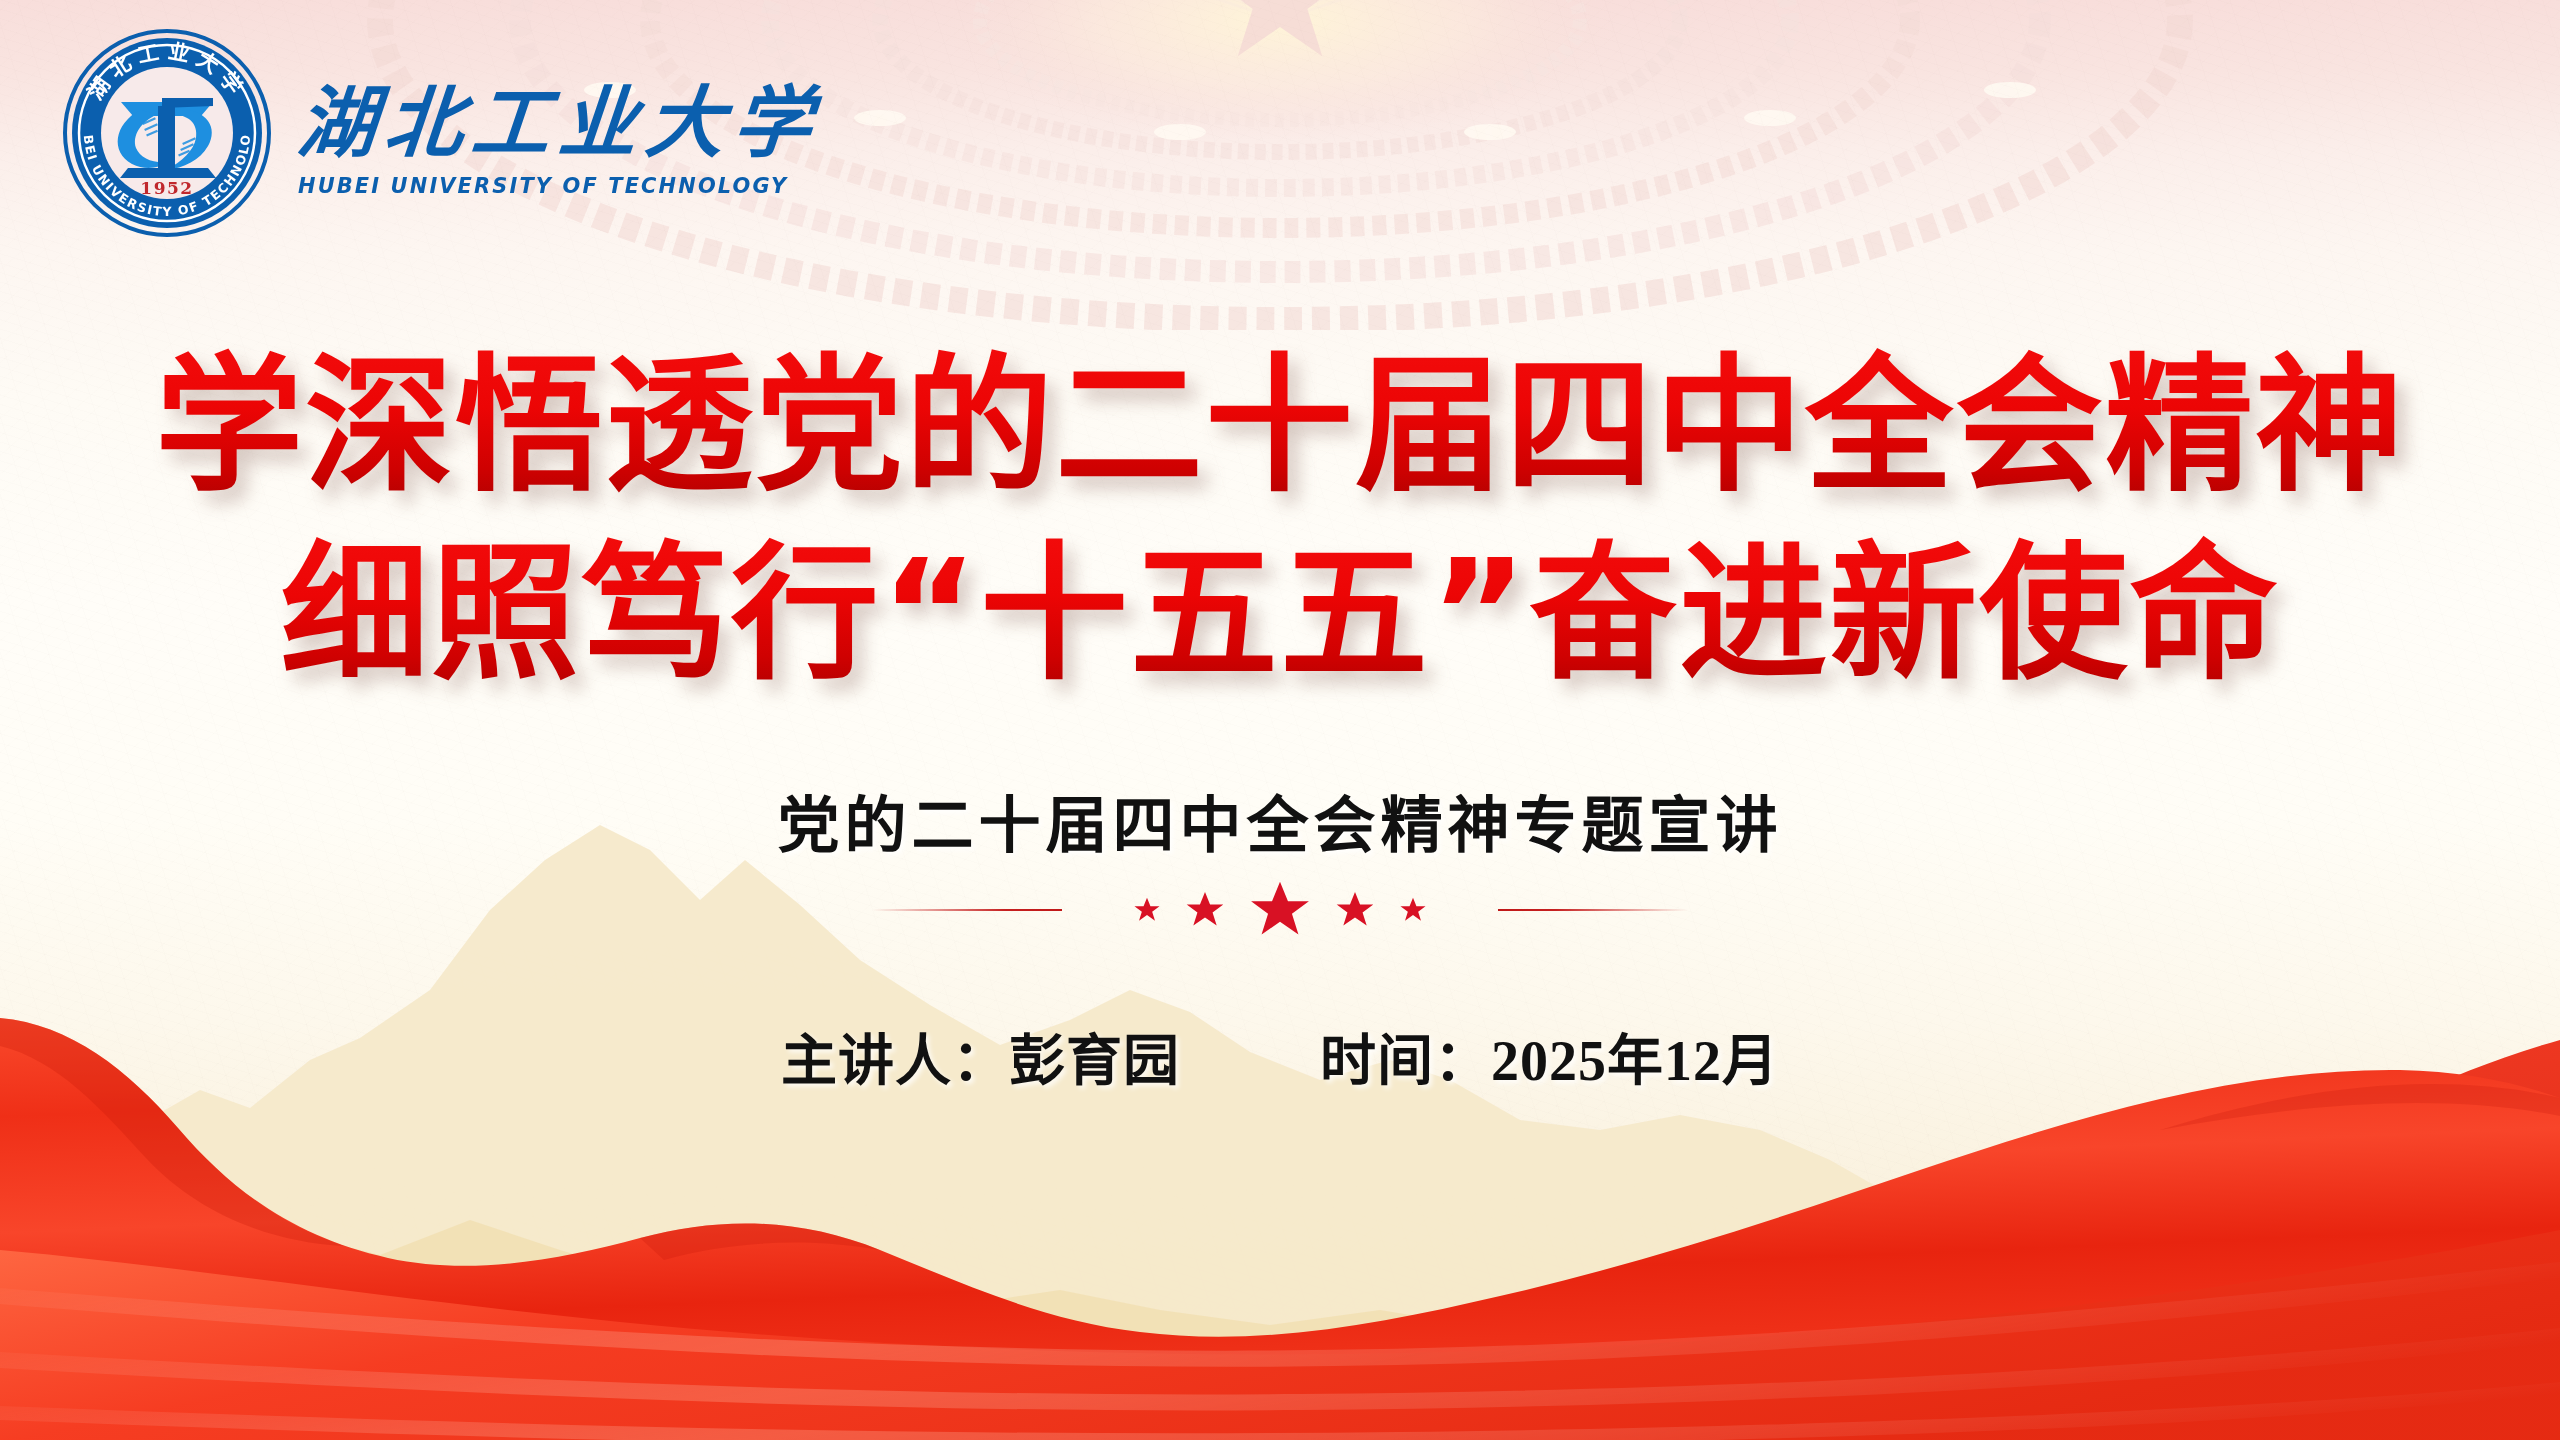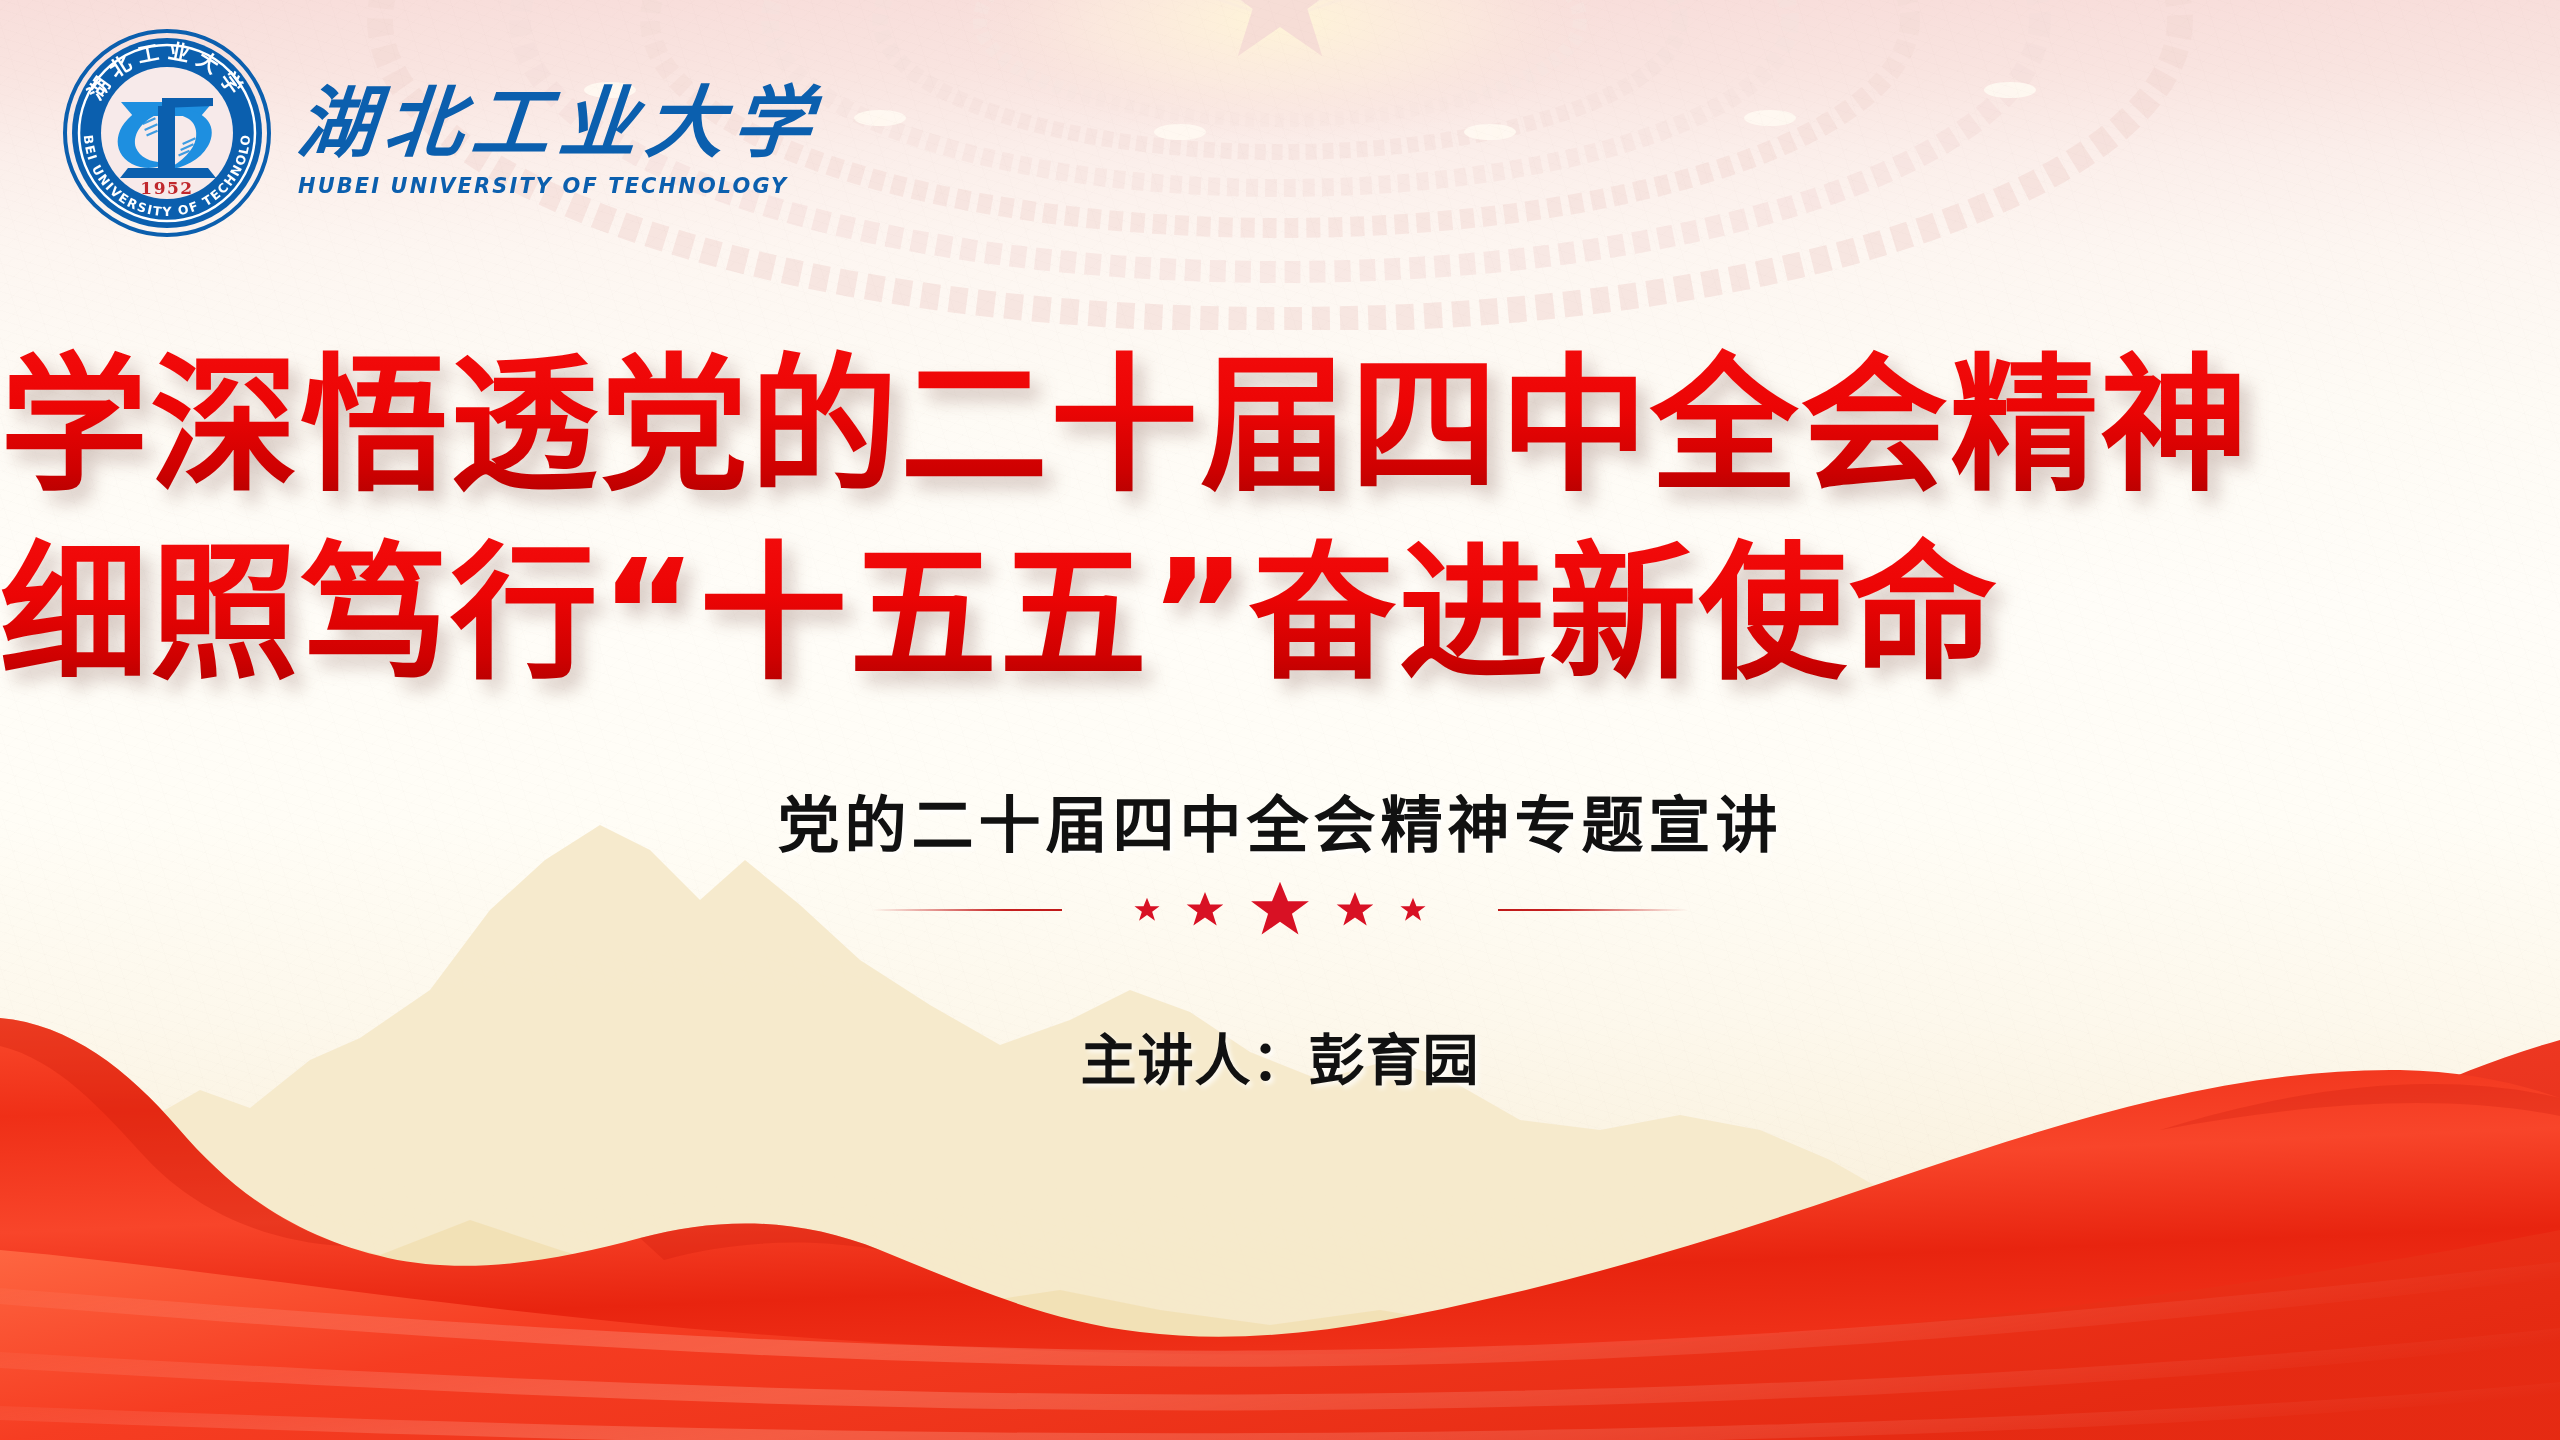--- a/index.html
+++ b/index.html
@@ -123,21 +123,21 @@
     transform: scaleX(1.02);
     transform-origin: left center;
   }
 
   
   .headline {
     position: absolute;
     left: 0;
     right: 0;
     top: 330px;
-    text-align: left;
+    text-align: center;
     z-index: 10;
   }
   .headline-line {
     font-family: "DejaVu Sans", "Liberation Sans", sans-serif;
     font-size: 148px;
     font-weight: 900;
     line-height: 1.30;
     letter-spacing: 2px;
     white-space: nowrap;
     background-image: linear-gradient(180deg,#f40d0d 0%,#ec0505 40%,#cf0101 72%,#a40000 100%);
@@ -432,15 +432,16 @@
         <svg viewBox="-55 -55 110 110">
             <polygon points="0,-52 14.6,-16.1 53,-16.1 21.9,7.1 33.8,45 0,21.6 -33.8,45 -21.9,7.1 -53,-16.1 -14.6,-16.1"></polygon>
           </svg>
       </span>
     </span>
     <span class="divider-rule right"></span>
   </div>
 
   <div class="meta-row">
     <span class="meta-item">主讲人：彭育园</span>
+    <span class="meta-item">时间：2025年12月</span>
   </div>
 
 </div>
 
 </body></html>

